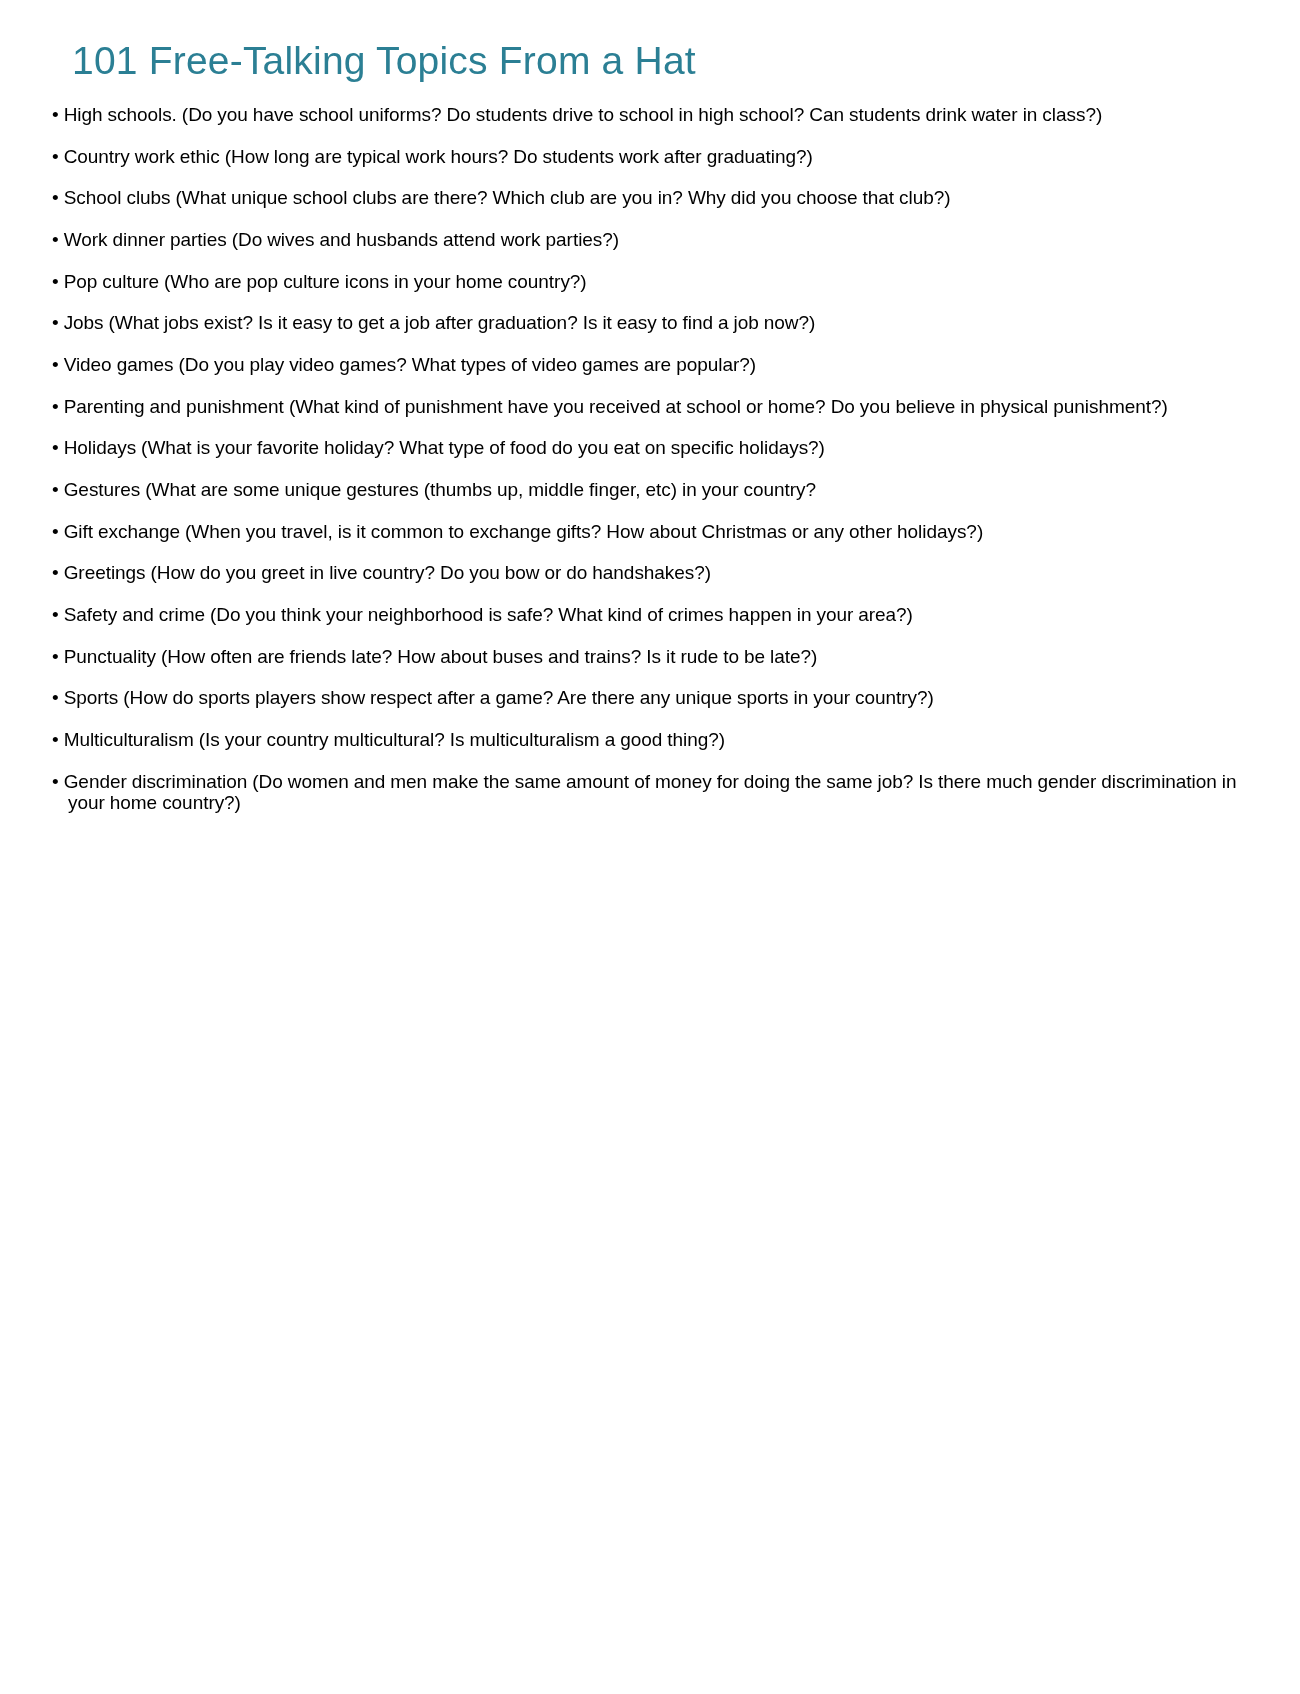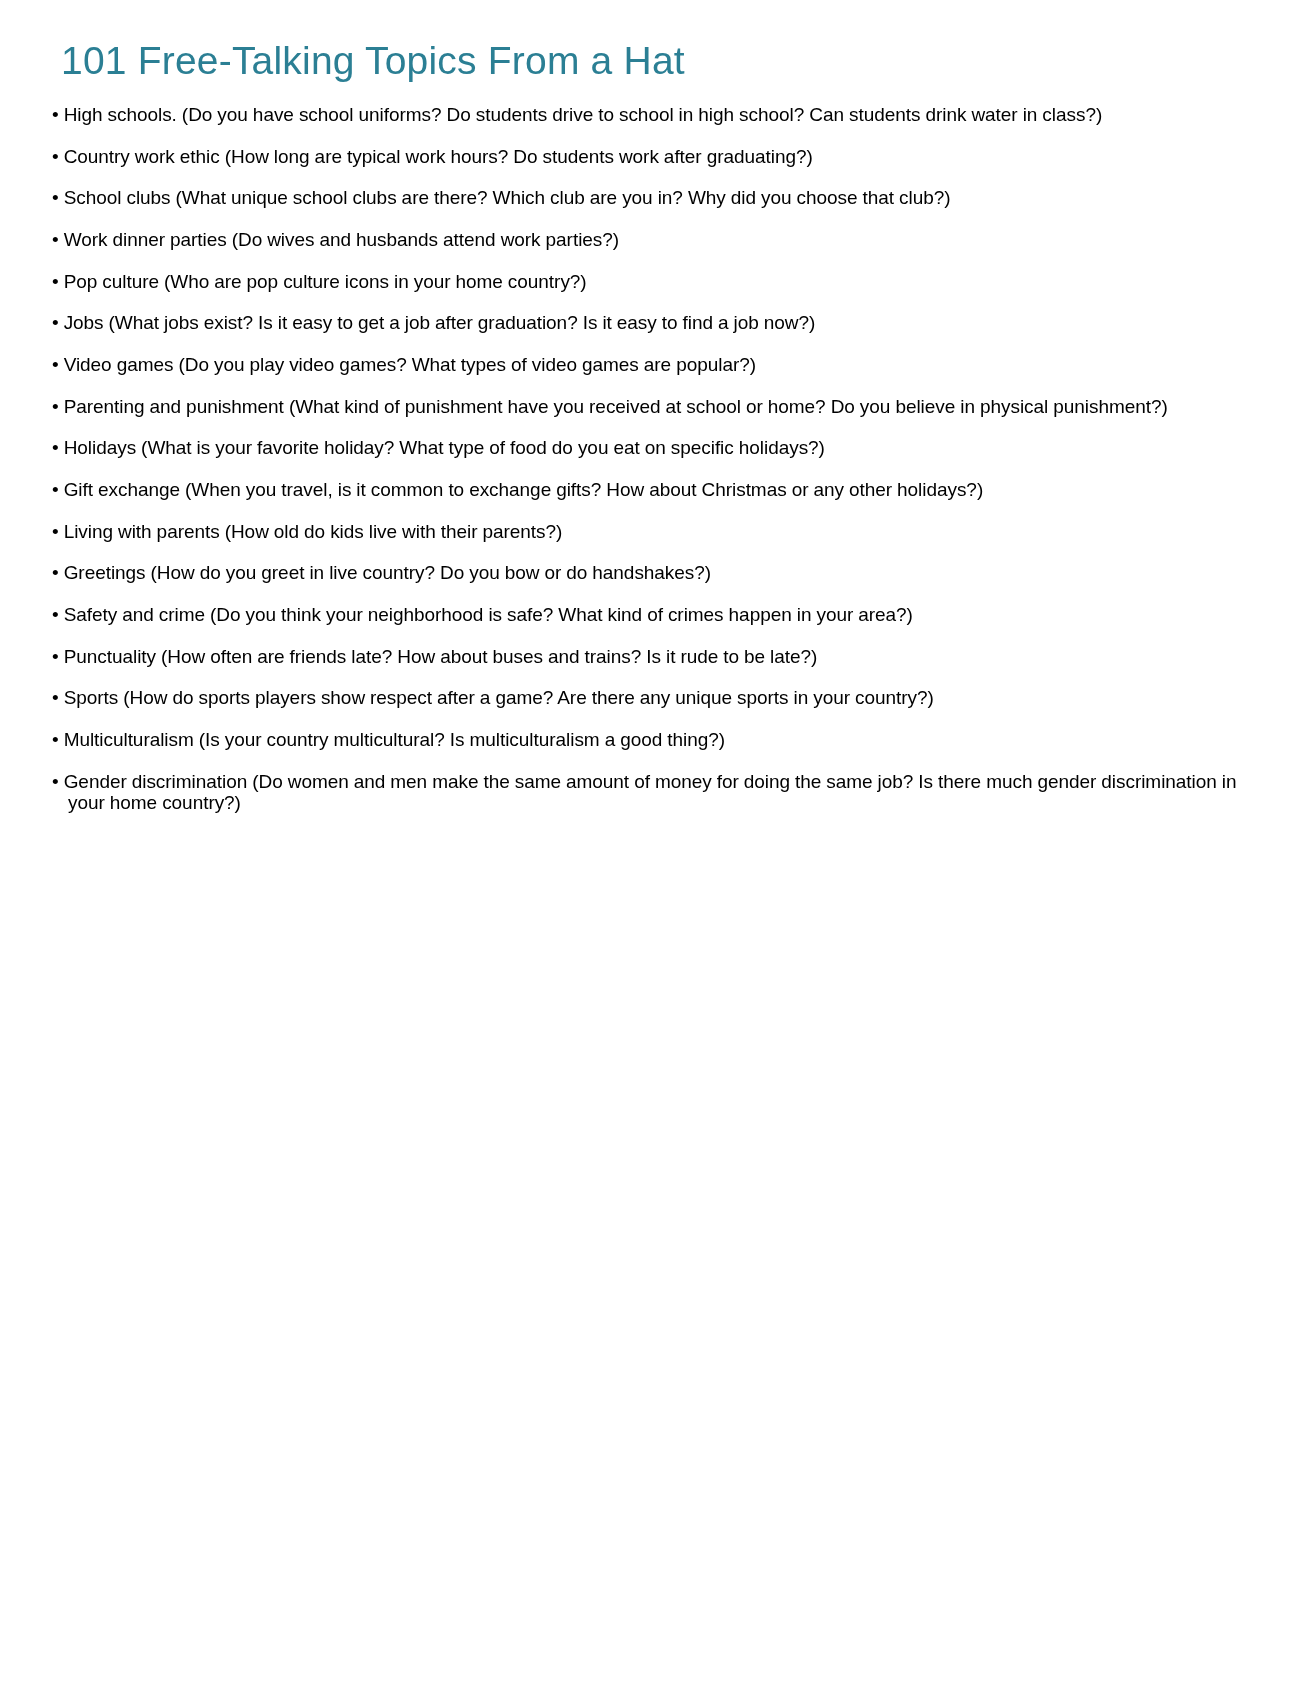--- a/index.html
+++ b/index.html
@@ -21,21 +21,21 @@
     background: #ffffff;
     box-sizing: border-box;
     padding: 40px 52px 0 52px;
   }
   .doc-title {
     color: #2B7F94;
     font-size: 39px;
     font-weight: 400;
     line-height: 1.08;
     letter-spacing: 0.2px;
-    margin: 0 0 22px 5px;
+    margin: 0 0 22px 16px;
     padding-left: 4px;
     white-space: nowrap;
   }
   .topic-list {
     list-style: none;
     margin: 0;
     padding: 0;
   }
   .topic-item {
     font-size: 19px;
@@ -62,22 +62,22 @@
   <ul class="topic-list">
     <li class="topic-item">• High schools. (Do you have school uniforms? Do students drive to school in high school?  Can students drink water in class?)</li>
     <li class="topic-item">• Country work ethic (How long are typical work hours? Do students work after graduating?)</li>
     <li class="topic-item">• School clubs (What unique school clubs are there? Which club are you in? Why did you choose that club?)</li>
     <li class="topic-item">• Work dinner parties (Do wives and husbands attend work parties?)</li>
     <li class="topic-item">• Pop culture (Who are pop culture icons in your home country?)</li>
     <li class="topic-item">• Jobs (What jobs exist? Is it easy to get a job after graduation? Is it easy to find a job now?)</li>
     <li class="topic-item">• Video games (Do you play video games?  What types of video games are popular?)</li>
     <li class="topic-item">• Parenting and punishment (What kind of punishment have you received at school or home? Do you believe in physical punishment?)</li>
     <li class="topic-item">• Holidays (What is your favorite holiday? What type of food do you eat on specific holidays?)</li>
+    <li class="topic-item">• Gestures (What are some unique gestures (thumbs up, middle finger, etc) in your country?</li>
     <li class="topic-item">• Gift exchange (When you travel, is it common to exchange gifts? How about Christmas or any other holidays?)</li>
-    <li class="topic-item">• Living with parents (How old do kids live with their parents?)</li>
     <li class="topic-item">• Greetings (How do you greet in live country?  Do you bow or do handshakes?)</li>
     <li class="topic-item">• Safety and crime (Do you think your neighborhood is safe? What kind of crimes happen in your area?)</li>
     <li class="topic-item">• Punctuality (How often are friends late? How about buses and trains? Is it rude to be late?)</li>
     <li class="topic-item">• Sports (How do sports players show respect after a game? Are there any unique sports in your country?)</li>
     <li class="topic-item">• Multiculturalism (Is your country multicultural? Is multiculturalism a good thing?)</li>
     <li class="topic-item">• Gender discrimination (Do women and men make the same amount of money for doing the same job? Is there much gender discrimination in your home country?)</li>
   </ul>
 
 </div>
 

